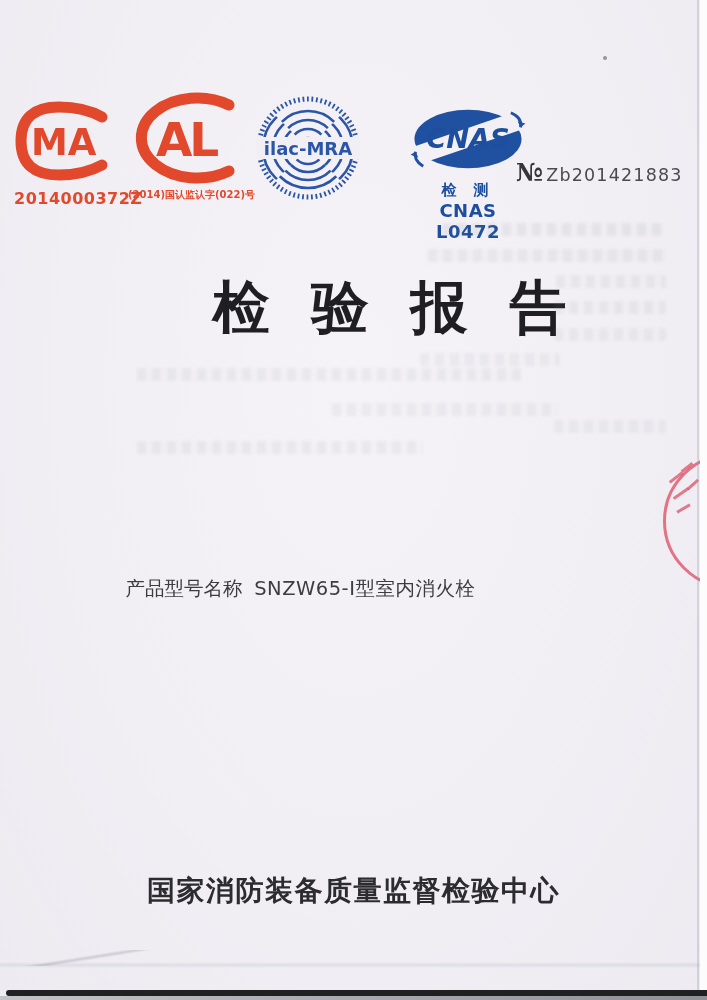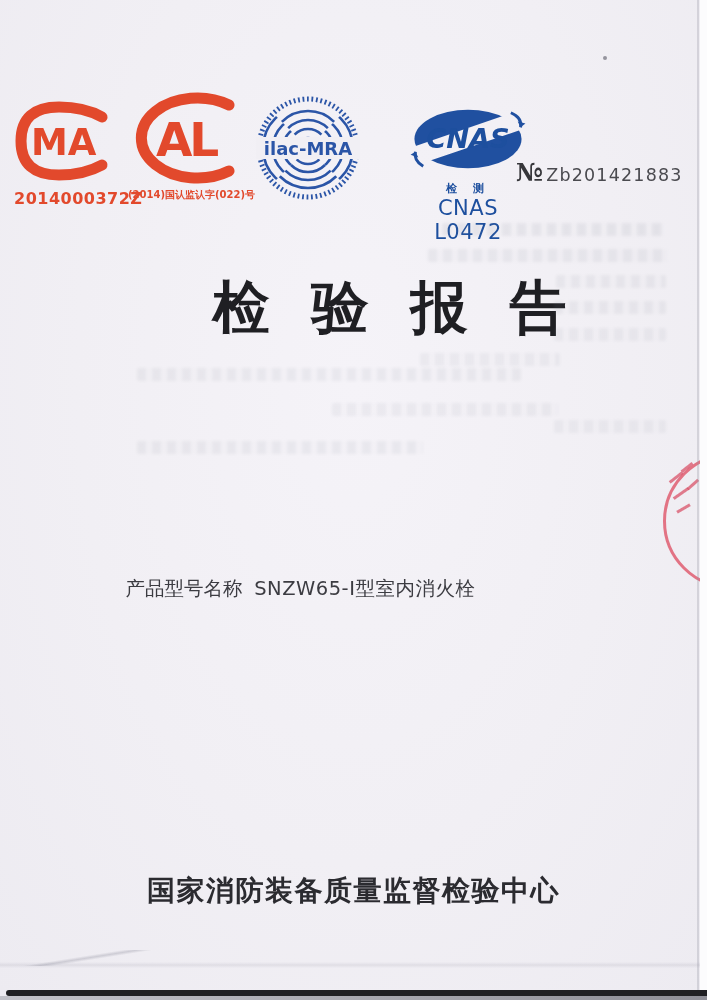--- a/index.html
+++ b/index.html
@@ -14,22 +14,22 @@
     color:#232327;
   }
   
   .mark{position:absolute;}
   .cma-block{left:14px;top:100px;width:110px;text-align:left;}
   .cma-reg{margin-top:3px;font-size:16px;font-weight:700;color:#e2492c;letter-spacing:.5px;}
   .cal-block{left:128px;top:92px;width:136px;}
   .cal-cert{margin-top:0;font-size:10px;font-weight:700;color:#e2492c;white-space:nowrap;}
   .ilac-block{left:256px;top:96px;width:104px;}
   .cnas-block{left:360px;top:104px;width:122px;text-align:center;margin-left:47px;}
-  .cnas-cat{margin-top:-1px;font-size:11px;font-weight:700;color:#1d4f9e;letter-spacing:6px;}
-  .cnas-no{font-size:21px;font-weight:400;color:#1d4f9e;letter-spacing:.5px;}
+  .cnas-cat{margin-top:-1px;font-size:15px;font-weight:700;color:#1d4f9e;letter-spacing:6px;}
+  .cnas-no{font-size:18px;font-weight:700;color:#1d4f9e;letter-spacing:.5px;}
   .report-no{
     position:absolute;left:516px;top:158px;display:flex;align-items:baseline;
   }
   .no-sym{font-family:"DejaVu Serif","Liberation Serif",serif;font-size:25px;font-weight:700;color:#36363a;}
   .no-val{margin-left:3px;font-size:17.5px;color:#4a4a4f;letter-spacing:1.2px;}
   
   .title{
     position:absolute;left:0;top:270px;width:707px;text-align:center;
     font-size:57px;font-weight:700;color:#1f1f23;
     letter-spacing:42px;text-indent:42px;white-space:nowrap;padding-left:36px;

